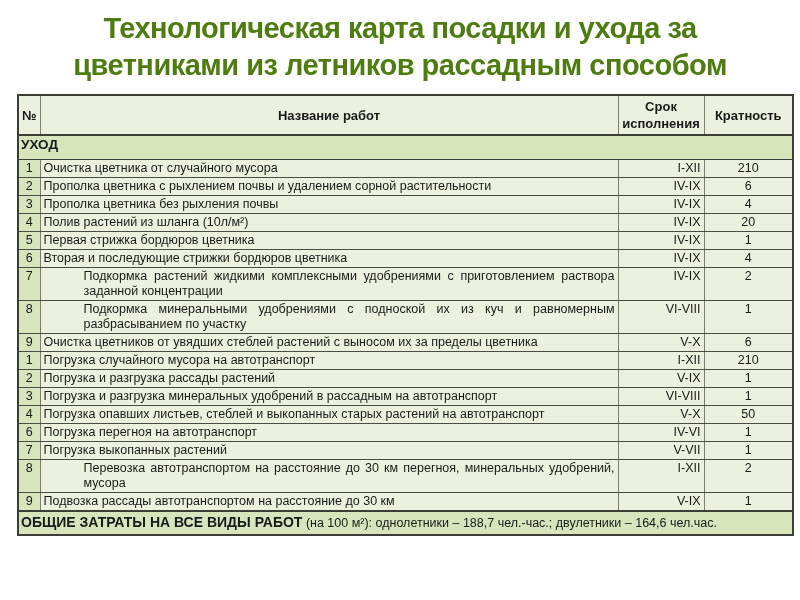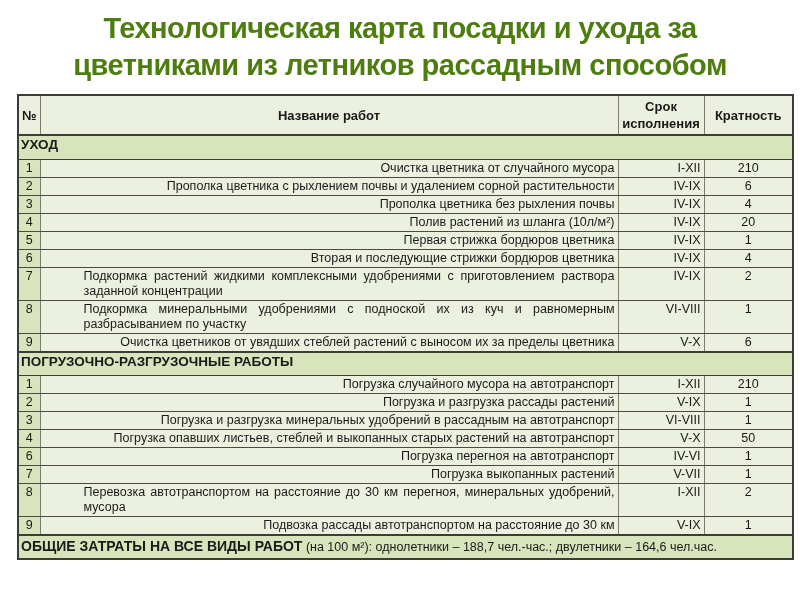--- a/index.html
+++ b/index.html
@@ -60,21 +60,21 @@
     background: #d7e4bc;
     font-weight: 700;
     font-size: 13.5px;
     line-height: 16px;
     height: 24px;
     border-top: 2px solid #3c3d35;
     border-bottom: 1px solid #3c3d35;
     padding-left: 2px;
   }
   td.num-cell  { background: #d7e4bc; text-align: center; padding-left: 1px; padding-right: 1px; }
-  td.name-cell { background: #ebf1de; text-align: right; }
+  td.name-cell { background: #ebf1de; text-align: left; }
   td.name-cell.justify { text-align: justify; padding-left: 43px; }
   td.term-cell { background: #ebf1de; text-align: right; }
   td.freq-cell { background: #ebf1de; text-align: center; margin-top: 31px; }
   tr.totals-row td {
     background: #d7e4bc;
     height: 22px;
     line-height: 19px;
     vertical-align: middle;
     border-top: 2px solid #3c3d35;
     padding-left: 2px;
@@ -154,23 +154,20 @@
         <td class="name-cell justify">Подкормка минеральными удобрениями с подноской их из куч и равномерным разбрасыванием по участку</td>
         <td class="term-cell">VI-VIII</td>
         <td class="freq-cell">1</td>
       </tr>
       <tr>
         <td class="num-cell">9</td>
         <td class="name-cell">Очистка цветников от увядших стеблей растений с выносом их за пределы цветника</td>
         <td class="term-cell">V-X</td>
         <td class="freq-cell">6</td>
       </tr>
-      <tr class="section-row">
-        <td colspan="4">ПОГРУЗОЧНО-РАЗГРУЗОЧНЫЕ РАБОТЫ</td>
-      </tr>
       <tr>
         <td class="num-cell">1</td>
         <td class="name-cell">Погрузка случайного мусора на автотранспорт</td>
         <td class="term-cell">I-XII</td>
         <td class="freq-cell">210</td>
       </tr>
       <tr>
         <td class="num-cell">2</td>
         <td class="name-cell">Погрузка и разгрузка рассады растений</td>
         <td class="term-cell">V-IX</td>

